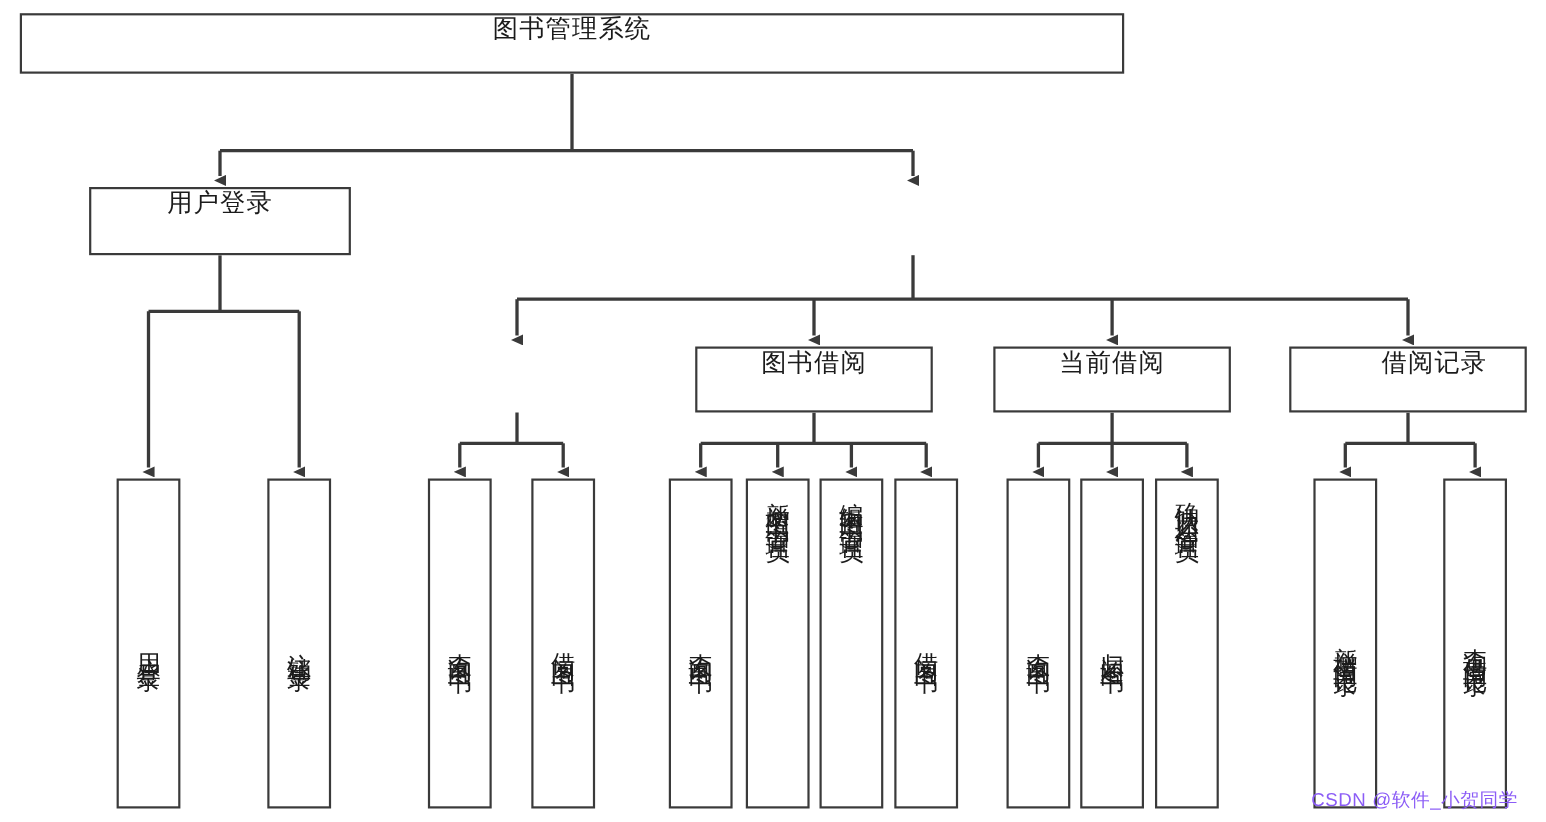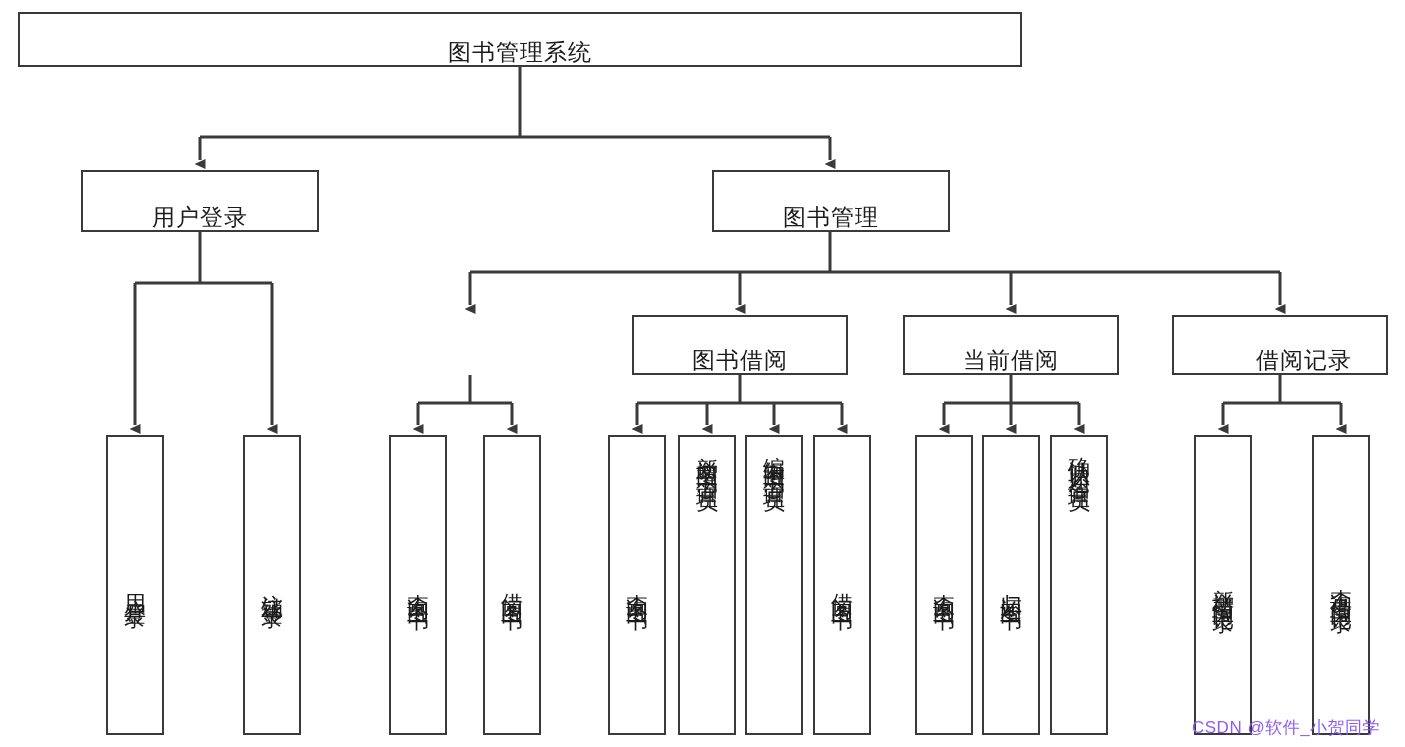--- a/index.html
+++ b/index.html
@@ -25,21 +25,21 @@
     width: 1405px;
     height: 747px;
     pointer-events: none;
   }
   .node {
     position: absolute;
     box-sizing: border-box;
     border: 2.5px solid #3a3a3a;
     background: #ffffff;
     display: flex;
-    align-items: flex-end;
+    align-items: flex-start;
     justify-content: center;
     color: #1b1b1b;
   }
   .node.horiz {
     font-size: 23px;
     letter-spacing: 1px;
   }
   .node.horiz .label {
     line-height: 1.1;
     white-space: nowrap;
@@ -125,23 +125,20 @@
     </g>
   </svg>
 
   <div class="node horiz" style="left:18px;top:12px;width:1004px;height:55px;">
     <span class="label">图书管理系统</span>
   </div>
 
   <div class="node horiz" style="left:81px;top:170px;width:238px;height:62px;">
     <span class="label">用户登录</span>
   </div>
-  <div class="node horiz" style="left:712px;top:170px;width:238px;height:62px;">
-    <span class="label">图书管理</span>
-  </div>
 
   <div class="node horiz" style="left:632px;top:315px;width:216px;height:60px;">
     <span class="label">图书借阅</span>
   </div>
   <div class="node horiz" style="left:903px;top:315px;width:216px;height:60px;">
     <span class="label">当前借阅</span>
   </div>
   <div class="node horiz" style="left:1172px;top:315px;width:216px;height:60px;padding-left:48px;">
     <span class="label">借阅记录</span>
   </div>

